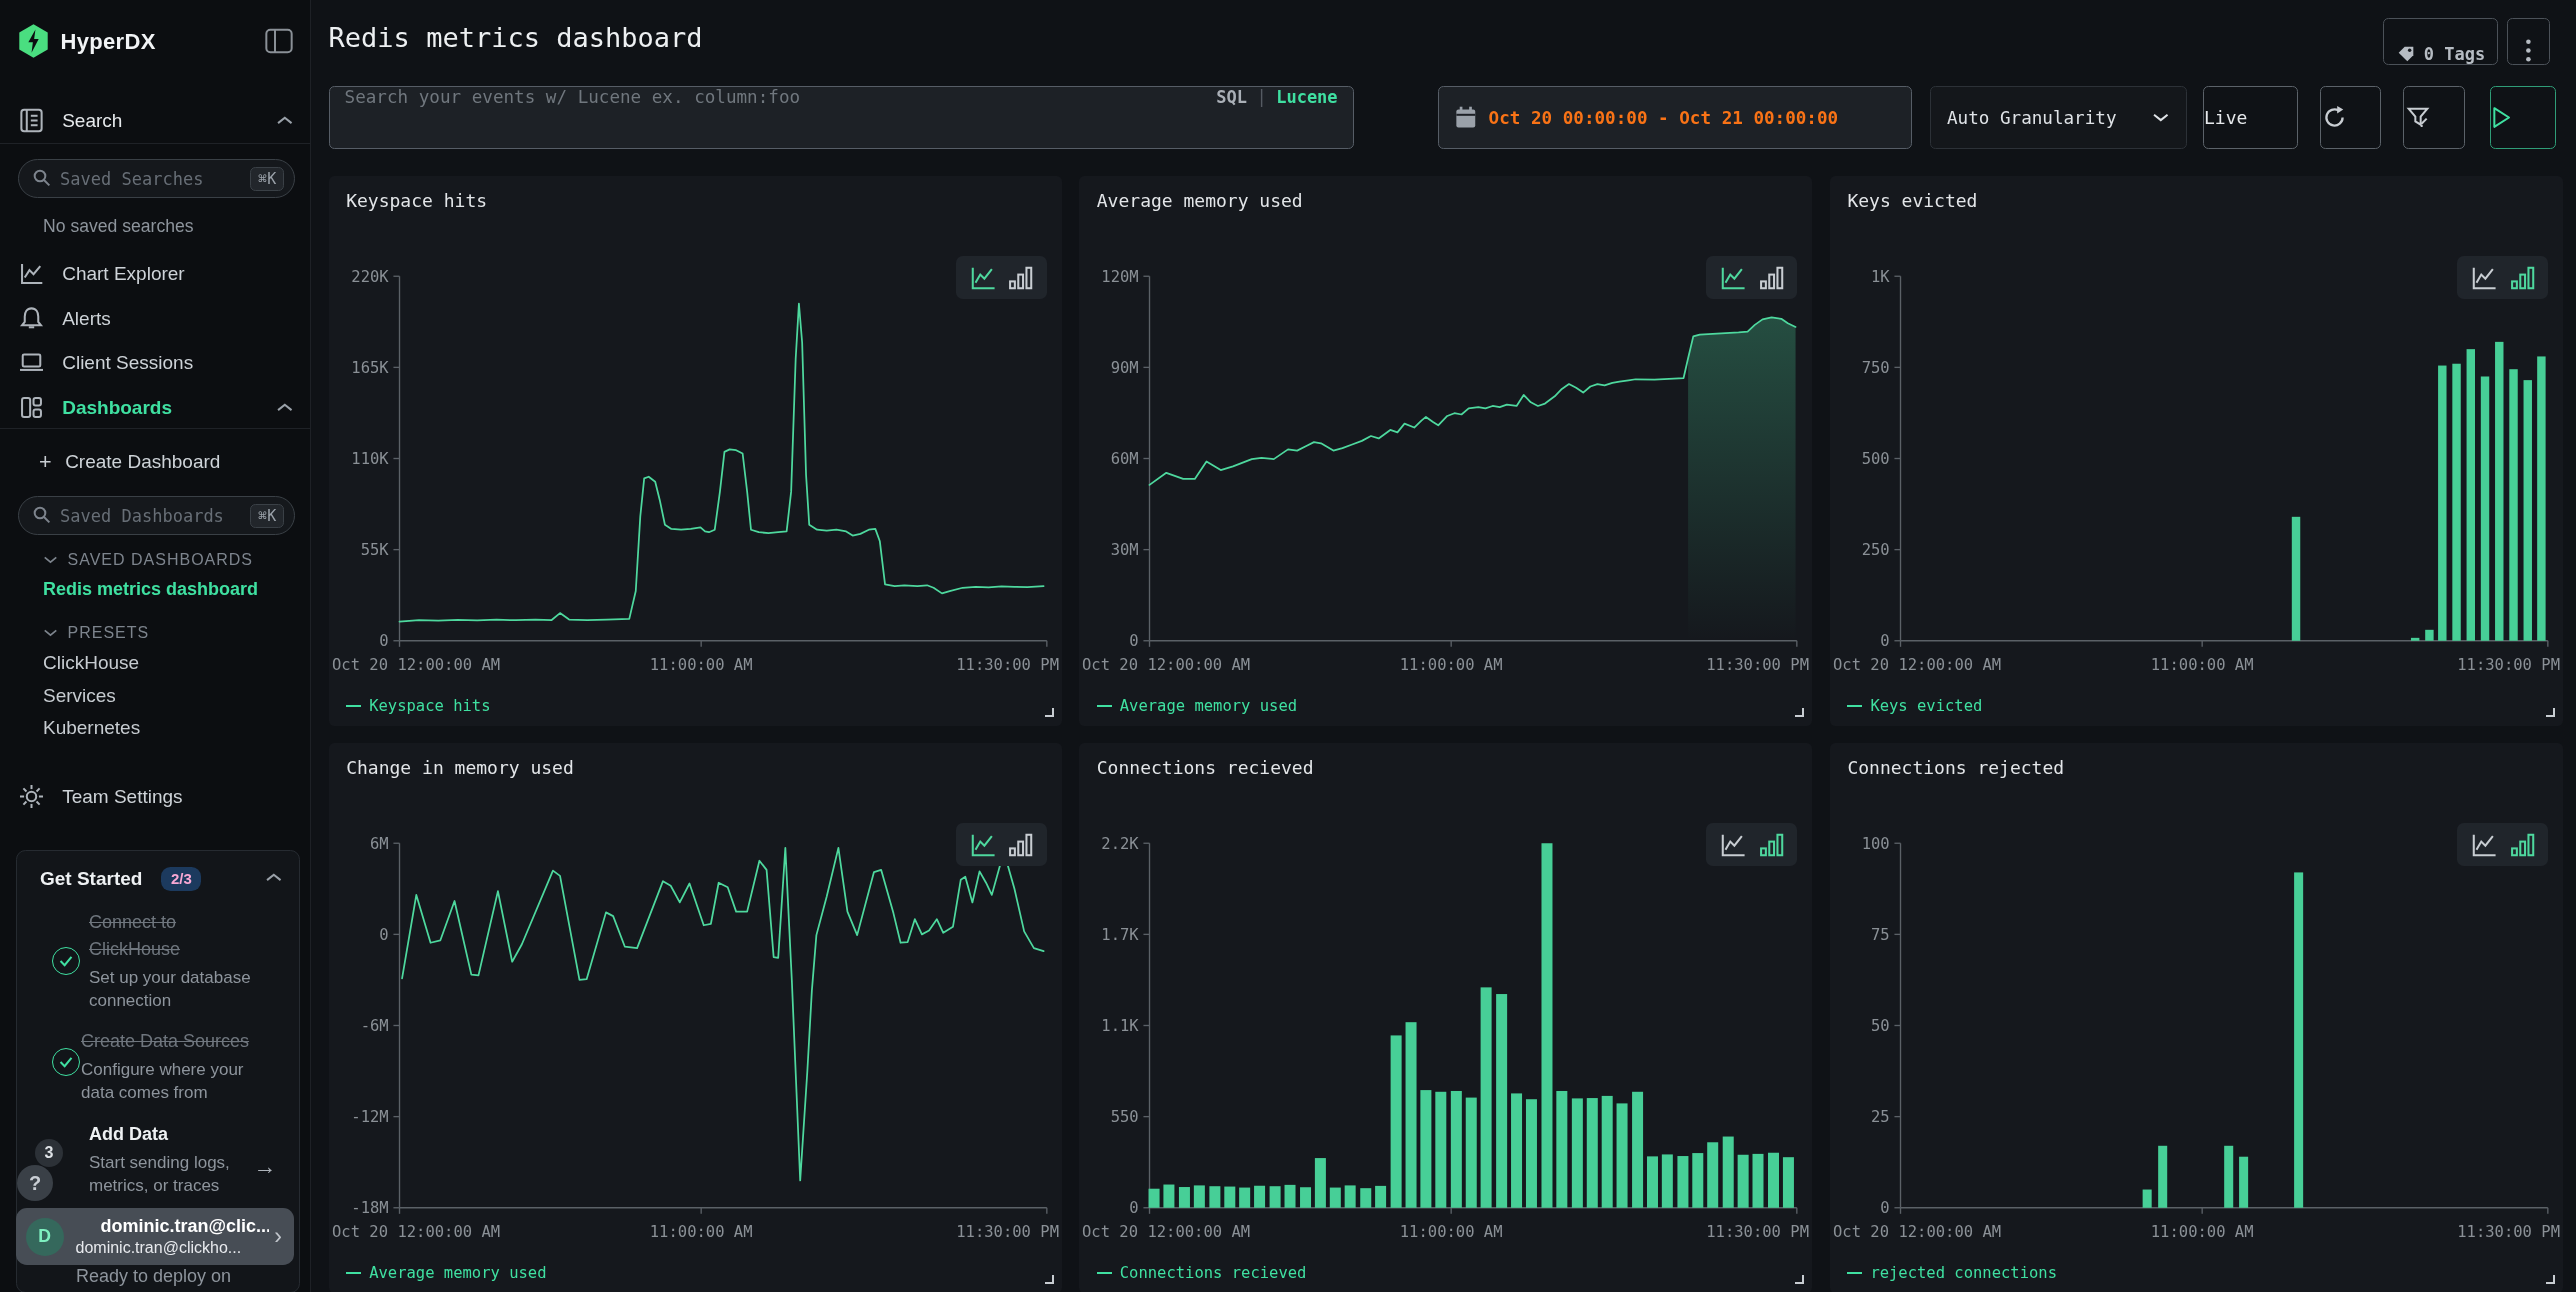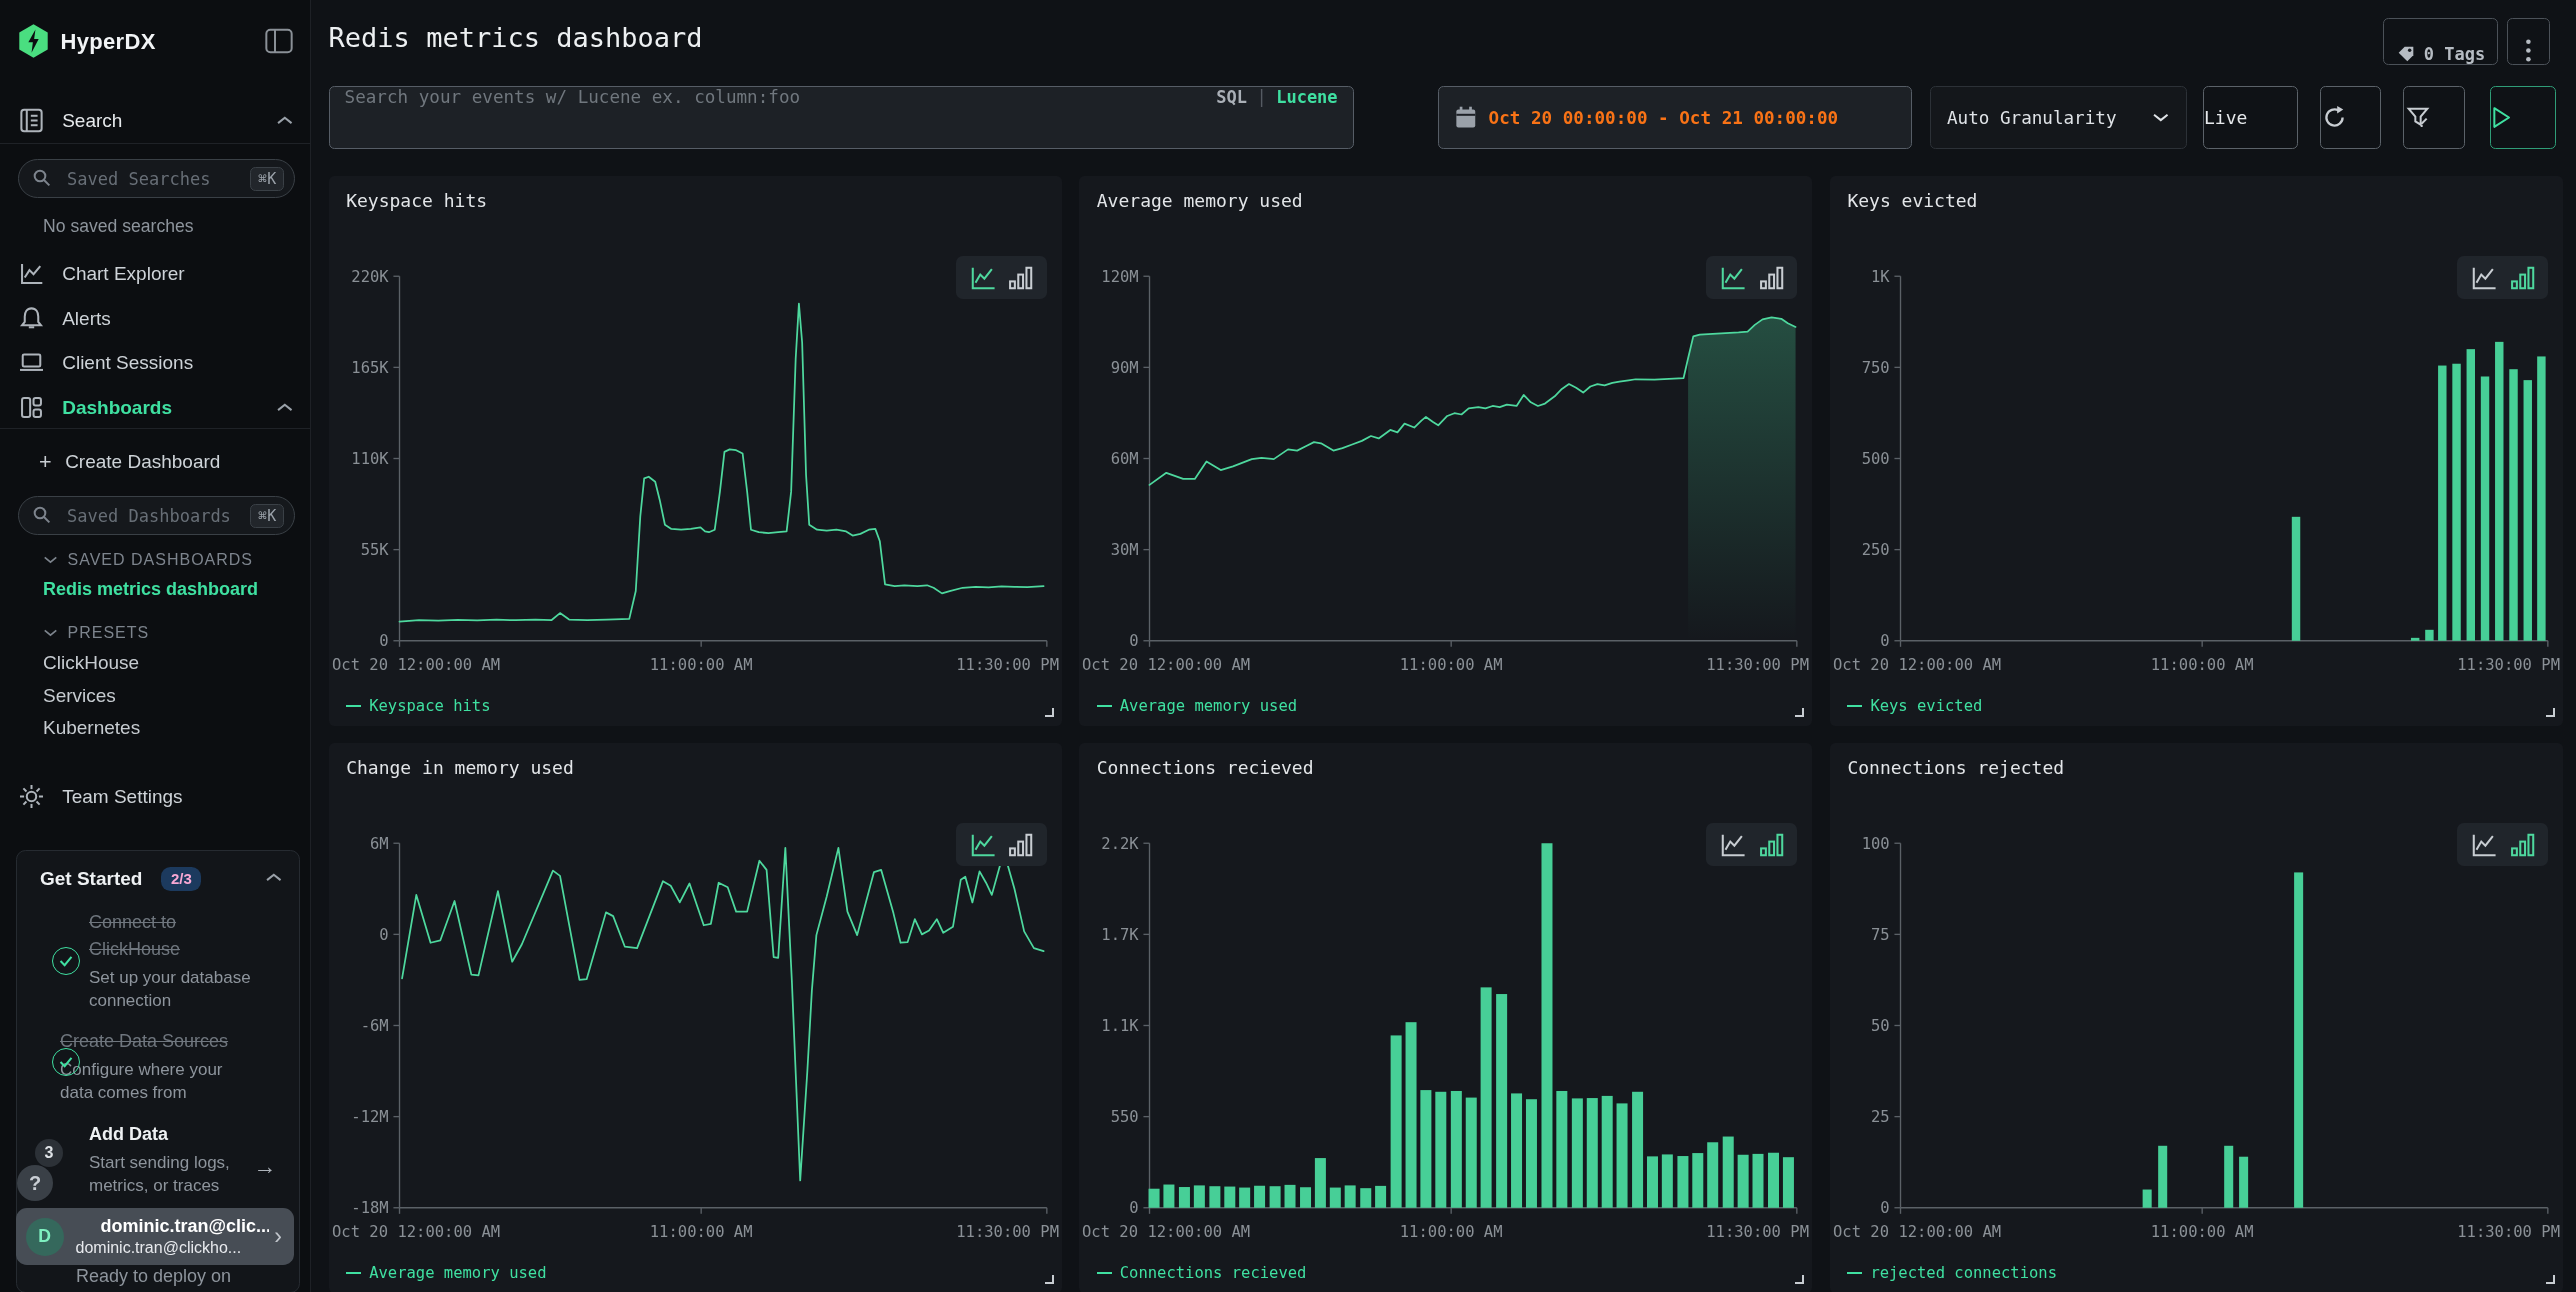--- a/index.html
+++ b/index.html
@@ -10,21 +10,21 @@
   #sidebar { position:absolute; left:0; top:0; width:311px; height:1293px;
     background:#0c0e11; border-right:0.7px solid #1e2126; z-index:2; }
   .srow { position:absolute; left:0; width:311px; height:32px; display:flex; align-items:center; padding:0 17.6px; }
   .srow .lbl { font-size:19px; color:#ced3d8; margin-left:17.6px; }
   .srow svg { flex:none; }
   .divider { position:absolute; left:0; width:311px; height:0.7px; background:#1f2227; }
   .brand-name { font-size:22px; font-weight:700; color:#f2f4f6; margin-left:12px; letter-spacing:0.3px; }
   .pill { position:absolute; left:17.6px; width:277px; height:39px; border:0.7px solid #3a4046; border-radius:20px;
     background:#15181c; display:flex; align-items:center; padding:0 9.5px 0 13.5px; }
   .pill input { flex:1; background:transparent; border:none; outline:none; color:#c6cbd1;
-    font-family:"DejaVu Sans Mono",monospace; font-size:17px; margin-left:15px; min-width:0; }
+    font-family:"DejaVu Sans Mono",monospace; font-size:17px; margin-left:8px; min-width:0; }
   .pill input::placeholder { color:#676e76; }
   .kbd { font-family:"DejaVu Sans Mono",monospace; font-size:15px; color:#9aa1a9; border:0.7px solid #3a4046;
     background:#22262b; border-radius:5.4px; padding:2px 6.8px; }
   .muted-note { position:absolute; left:43px; font-size:17.6px; color:#8d949c; }
   .sec-label { position:absolute; left:43px; display:flex; align-items:center; gap:9.5px;
     font-size:16px; letter-spacing:1px; color:#7d848d; }
   .side-link { position:absolute; left:43px; font-size:19px; color:#c7ccd1; }
   .green { color:#3fe0a1 !important; }
 
   
@@ -280,21 +280,21 @@
         <div class="task-desc" style="width:196px;">Set up your database connection</div>
       </div>
     </div>
 
     <div class="task" style="top:177px;">
       <span class="task-ic done" style="top:20px;">
         <svg width="26" height="26" viewBox="0 0 38 38">
             <polyline points="11,19 17,25 27,13" fill="none" stroke="#3fe0a1" stroke-width="3"></polyline>
           </svg>
       </span>
-      <div style="margin-left:20px;">
+      <div style="margin-left:41px;">
         <div class="task-title">Create Data Sources</div>
         <div class="task-desc" style="width:196px;">Configure where your data comes from</div>
       </div>
     </div>
 
     <div class="task" style="top:270px;">
       <div style="margin-left:49px;">
         <div class="task-title active">Add Data</div>
         <div class="task-desc" style="width:176px;">Start sending logs, metrics, or traces</div>
       </div>

